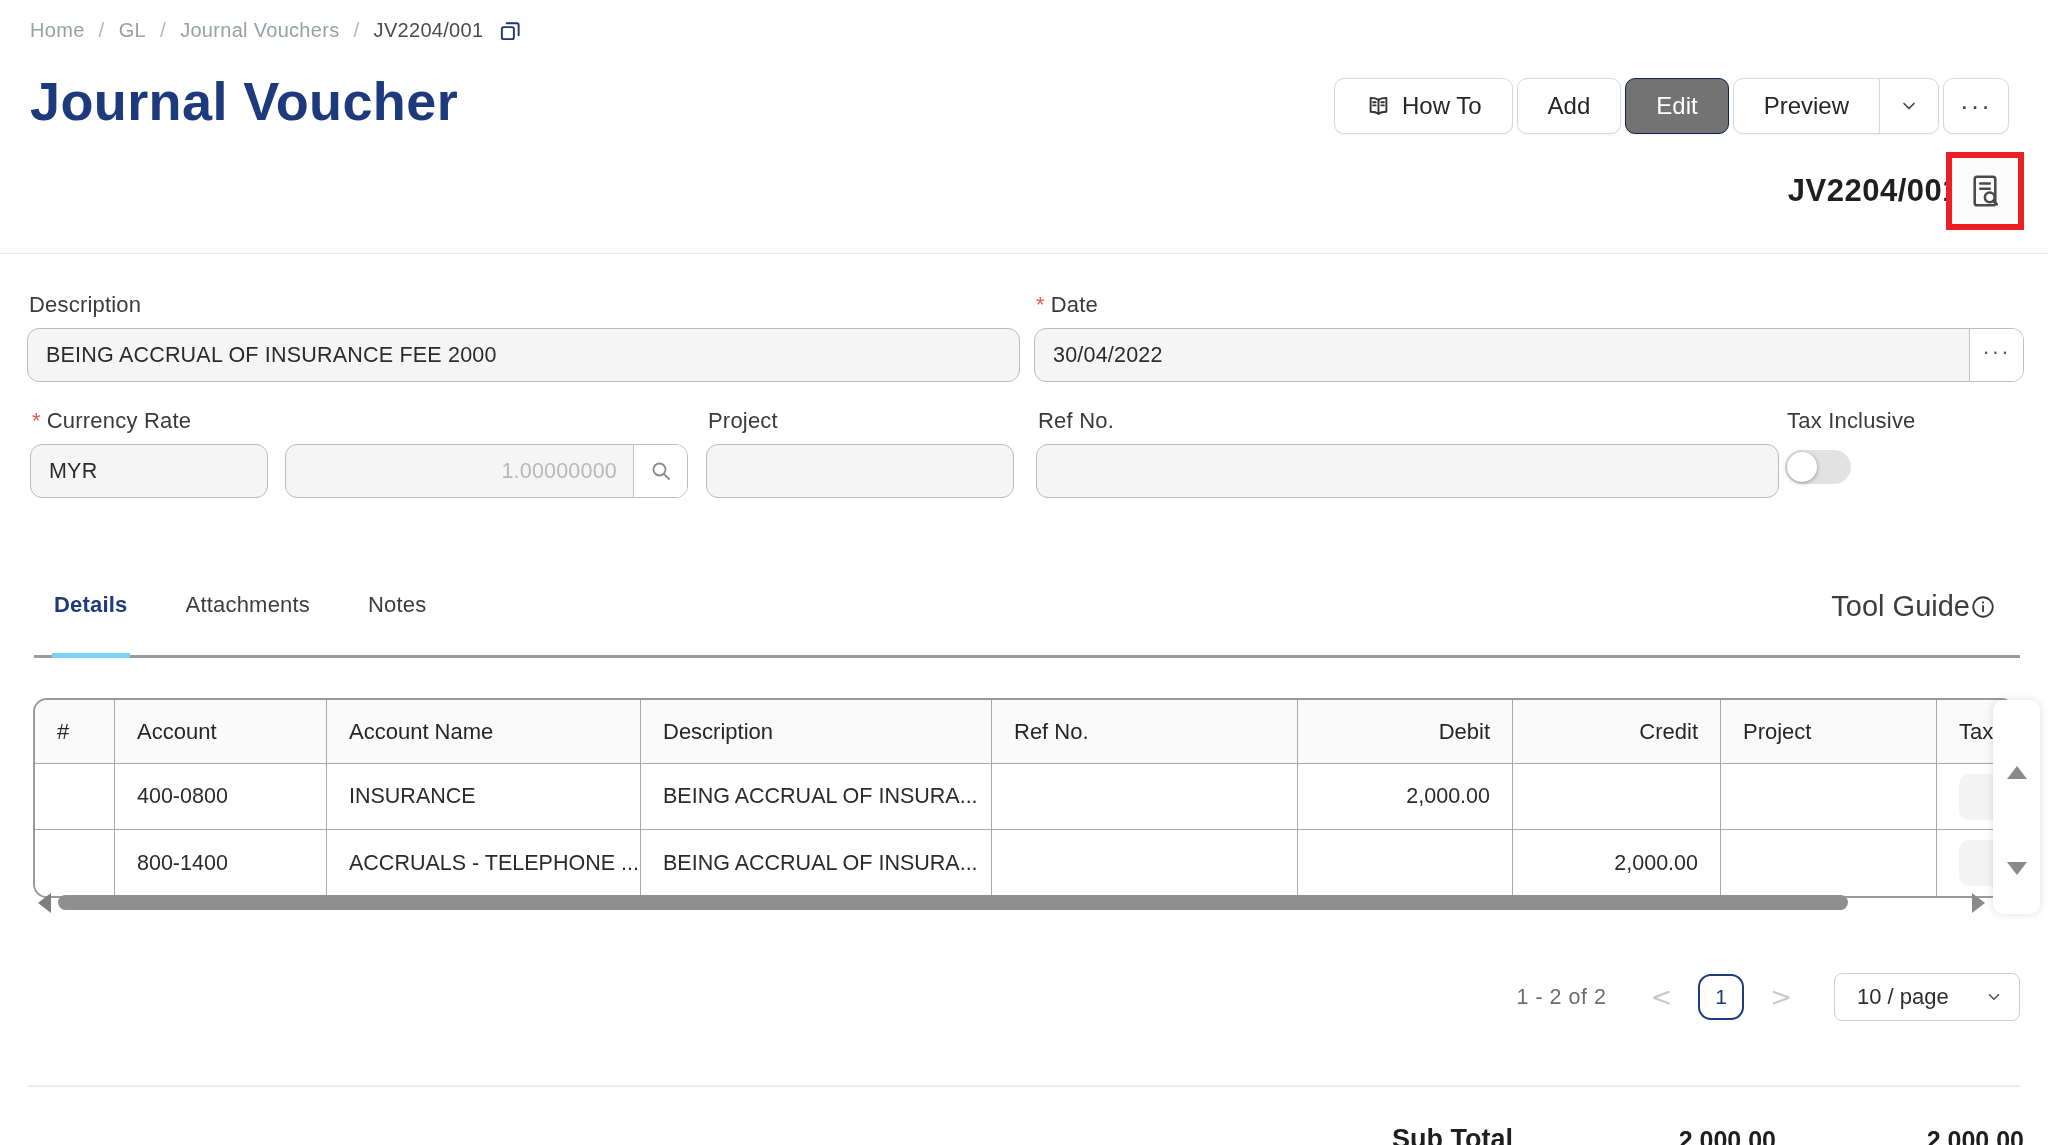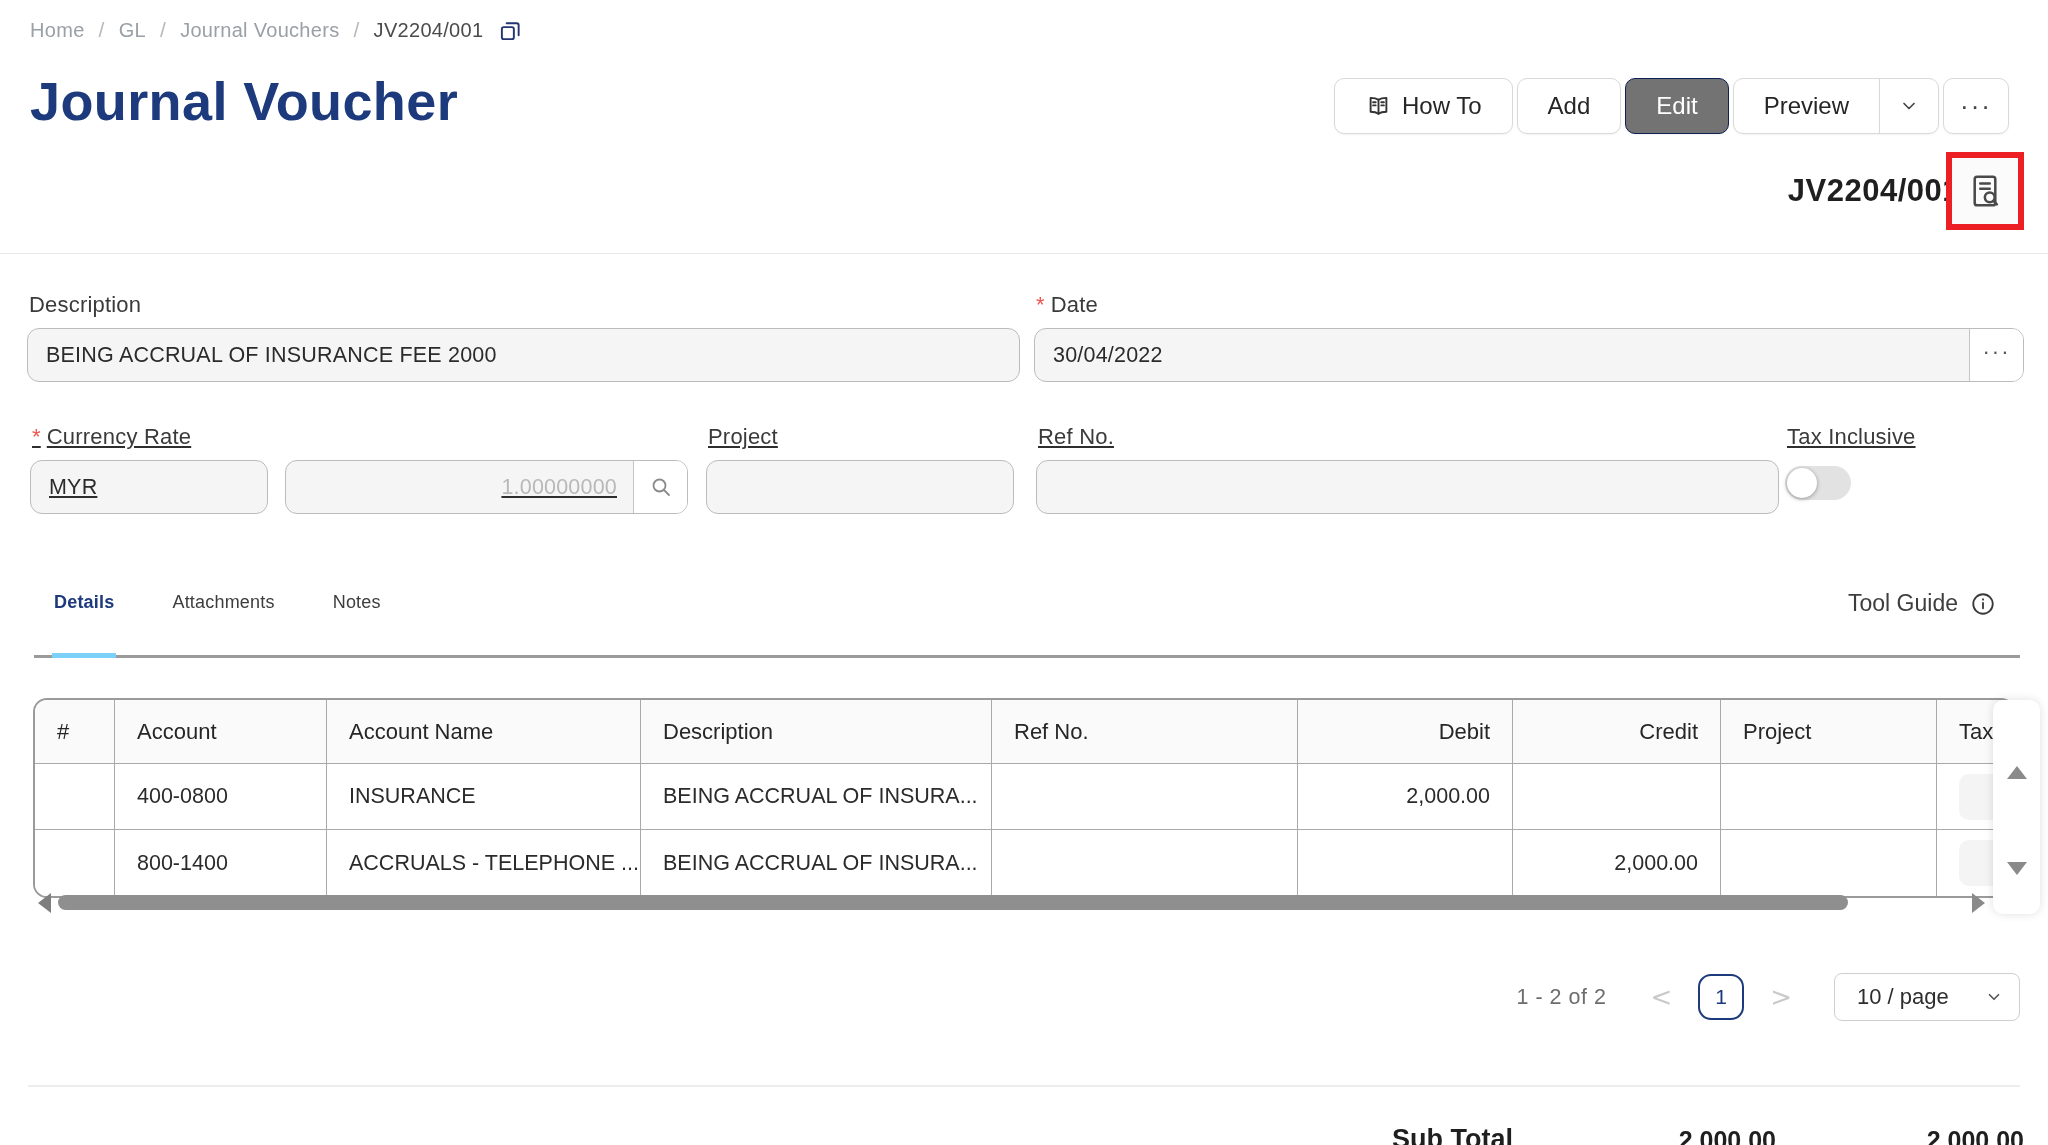--- a/index.html
+++ b/index.html
@@ -41,38 +41,38 @@
   .input-shell { display:flex; align-items:stretch; height:54px; background:#f5f5f5; border:1.5px solid #bcbcbc; border-radius:12px; overflow:hidden; }
   .input-shell input { flex:1; min-width:0; border:none; outline:none; background:transparent; font-family:inherit; font-size:21.5px; color:#2b2b2b; padding:0 18px; letter-spacing:.2px; }
   .input-shell input::placeholder { color:#b8b8b8; }
   .addon { width:54px; background:#fff; border-left:1px solid #c4c4c4; display:flex; align-items:center; justify-content:center; cursor:pointer; }
   .addon-dots { font-size:22px; color:#555; letter-spacing:2px; padding-bottom:6px; }
 
   .form-row-1 { position:absolute; left:27px; right:24px; top:292px; display:flex; }
   .fg-description { width:993px; }
   .fg-date { flex:1; margin-left:14px; }
 
-  .form-row-2 { position:absolute; left:30px; right:24px; top:424px; display:flex;text-decoration:underline; }
+  .form-row-2 { position:absolute; left:30px; right:24px; top:408px; display:flex; }
   .fg-currency { width:658px; }
   .currency-inputs { display:flex; }
   .shell-myr { width:238px; }
   .shell-rate { width:403px; margin-left:17px;padding-left:17px; }
   .shell-rate input { text-align:right; padding-right:16px; }
   .fg-project { width:308px; margin-left:18px; }
   .fg-refno { width:743px; margin-left:22px; }
   .fg-tax { margin-left:6px; }
   .toggle { width:66px; height:34px; border-radius:17px; background:#e2e2e2; position:relative; margin-top:16px; cursor:pointer; }
   .toggle-knob { position:absolute; left:2px; top:2px; width:30px; height:30px; border-radius:50%; background:#fff; box-shadow:0 1px 4px rgba(0,0,0,.35); }
 
   
   .tabs-bar { position:absolute; left:34px; right:28px; top:588px; height:70px; border-bottom:3px solid #9b9b9b; display:flex; gap:58px; padding-left:20px; }
-  .tab { position:relative; font-size:18px; color:#3d3d3d; padding-top:4px; cursor:pointer; letter-spacing:.2px; }
+  .tab { position:relative; font-size:22px; color:#3d3d3d; padding-top:4px; cursor:pointer; letter-spacing:.2px; }
   .tab-active { color:#1d3a7d; font-weight:700; }
   .tab-active::after { content:""; position:absolute; left:-2px; right:-2px; bottom:-3px; height:5px; background:#7cd1f9; }
-  .tool-guide { position:absolute; right:24px; top:2px; display:flex; align-items:center; gap:12px; font-size:23px; color:#3d3d3d; }
+  .tool-guide { position:absolute; right:24px; top:2px; display:flex; align-items:center; font-size:29px; color:#3d3d3d; }
 
   
   .table-wrap { position:absolute; left:33px; top:698px; width:1982px; border:2px solid #9a9a9a; border-radius:14px; overflow:hidden; background:#fff; }
   .jv-grid { display:grid; grid-template-columns:80px 212px 314px 351px 306px 215px 208px 216px minmax(0,1fr); }
   .cell { display:flex; align-items:center; padding:0 22px; border-right:1.5px solid #a9a9a9; font-size:21.5px; color:#2b2b2b; overflow:hidden; white-space:nowrap; }
   .cell:nth-child(9n) { border-right:none; }
   .hcell { height:64px; background:#fafafa; color:#262626; font-size:22px; border-bottom:1.5px solid #a9a9a9; }
   .bcell { height:66px; background:#fff; }
   .row1 .bcell { border-bottom:1.5px solid #a9a9a9; }
   .num-right { justify-content:flex-end; }

